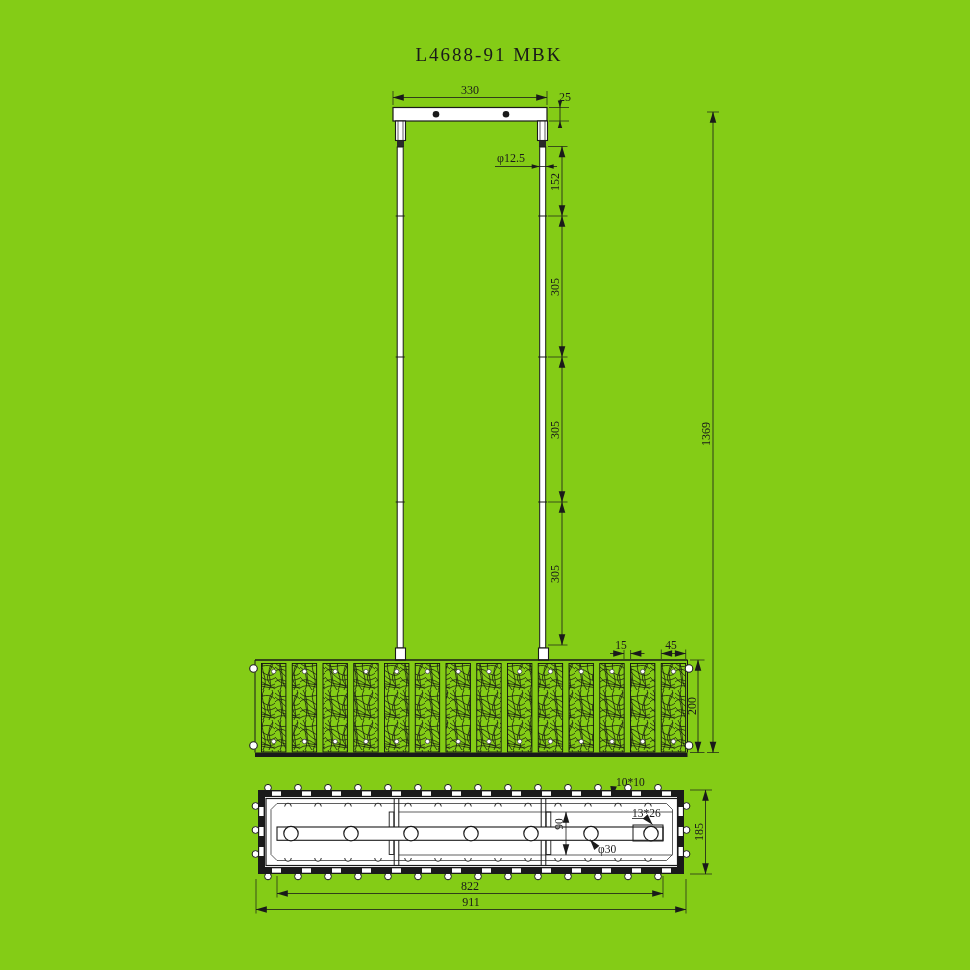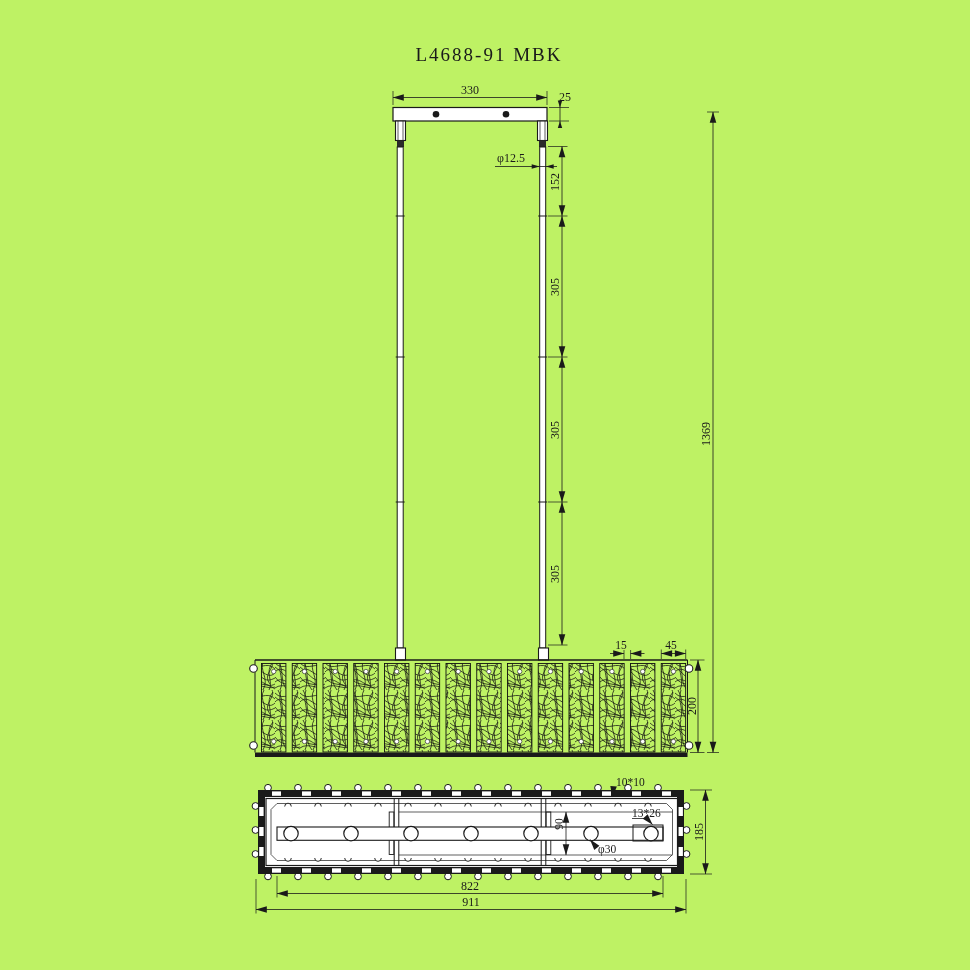--- a/index.html
+++ b/index.html
@@ -1,16 +1,16 @@
 <!DOCTYPE html>
 <html><head>
 <meta charset="utf-8">
 <style>
   html,body{margin:0;padding:0;background:#ffffff;}
-  .stage{width:970px;height:970px;background:#bef264;position:relative;overflow:hidden;}
+  .stage{width:970px;height:970px;background:#84cc16;position:relative;overflow:hidden;}
   svg{display:block;}
   .ln{stroke:#1a1a1a;stroke-width:1;fill:none;}
   .lnw{stroke:#1a1a1a;stroke-width:1.4;fill:none;}
   .thin{stroke:#1a1a1a;stroke-width:.7;fill:none;}
   .dim{stroke:#1a1a1a;stroke-width:.8;fill:none;}
   .fillw{fill:#ffffff;stroke:#1a1a1a;}
   .txt{font:12px "Liberation Serif", serif;fill:#1a1a1a;}
   .txts{font:11.5px "Liberation Serif", serif;fill:#1a1a1a;}
   .title-txt{font:19px "Liberation Serif", serif;letter-spacing:2px;fill:#1a1a1a;}
 </style>

